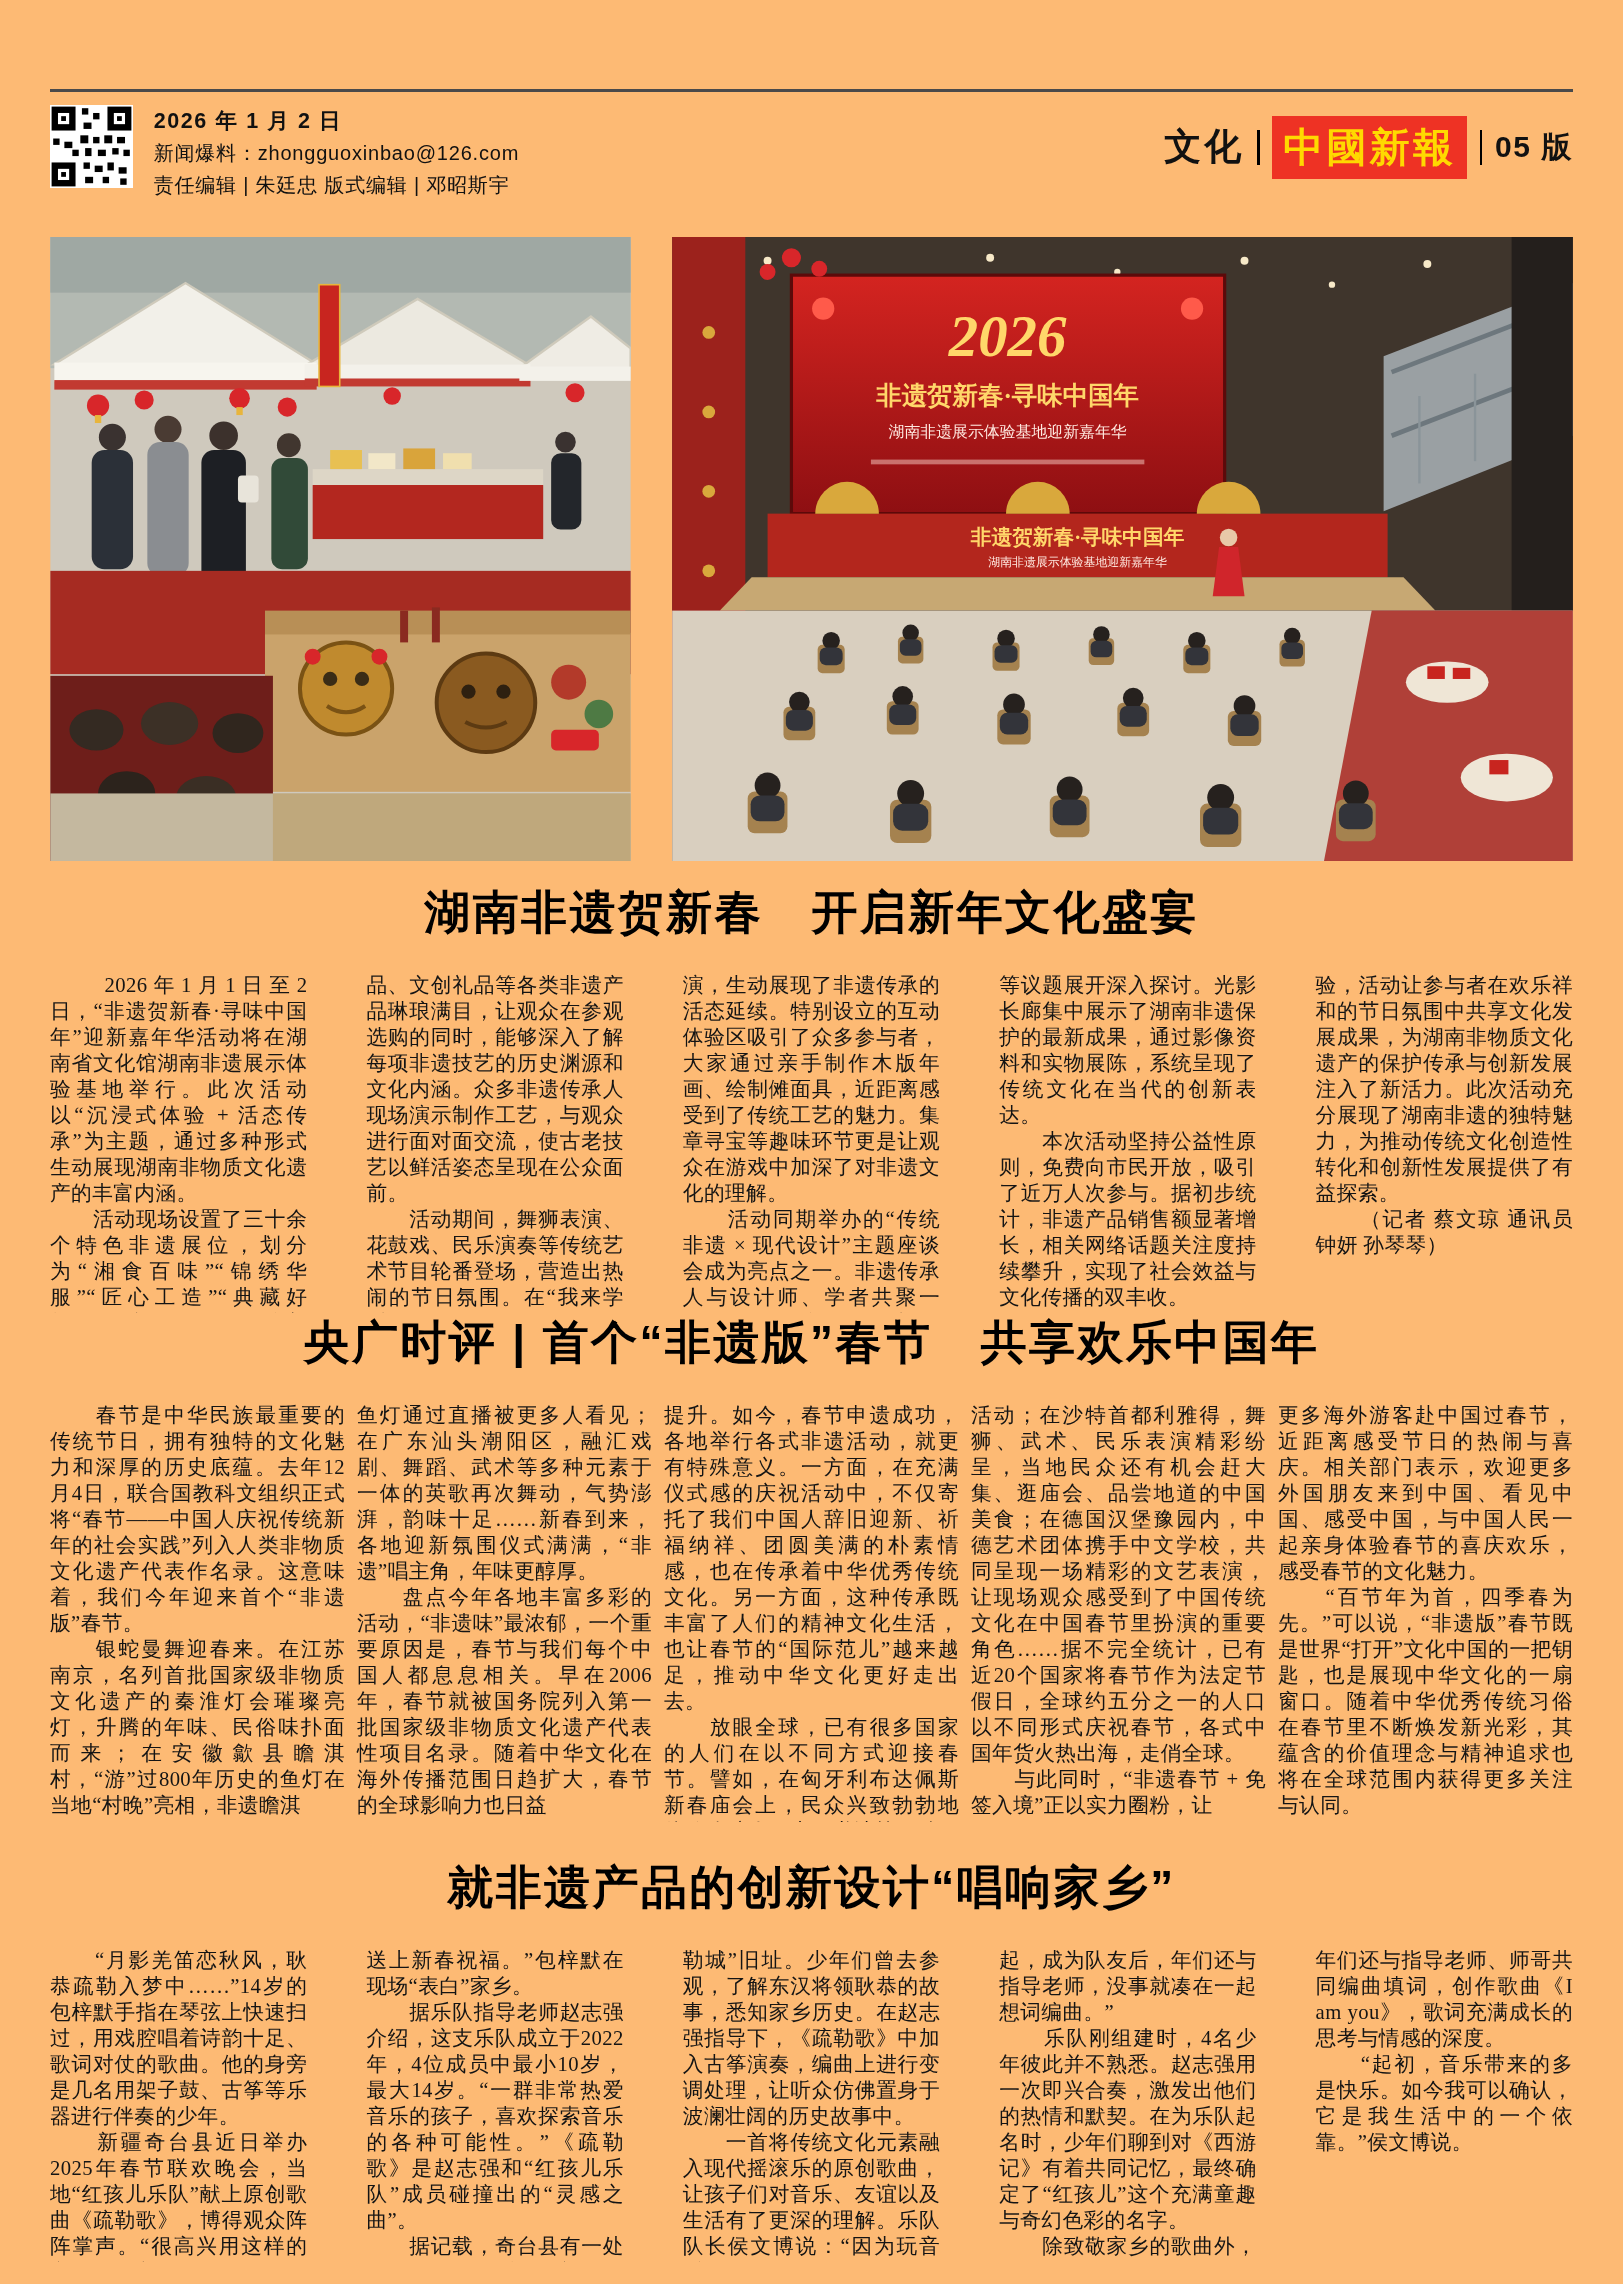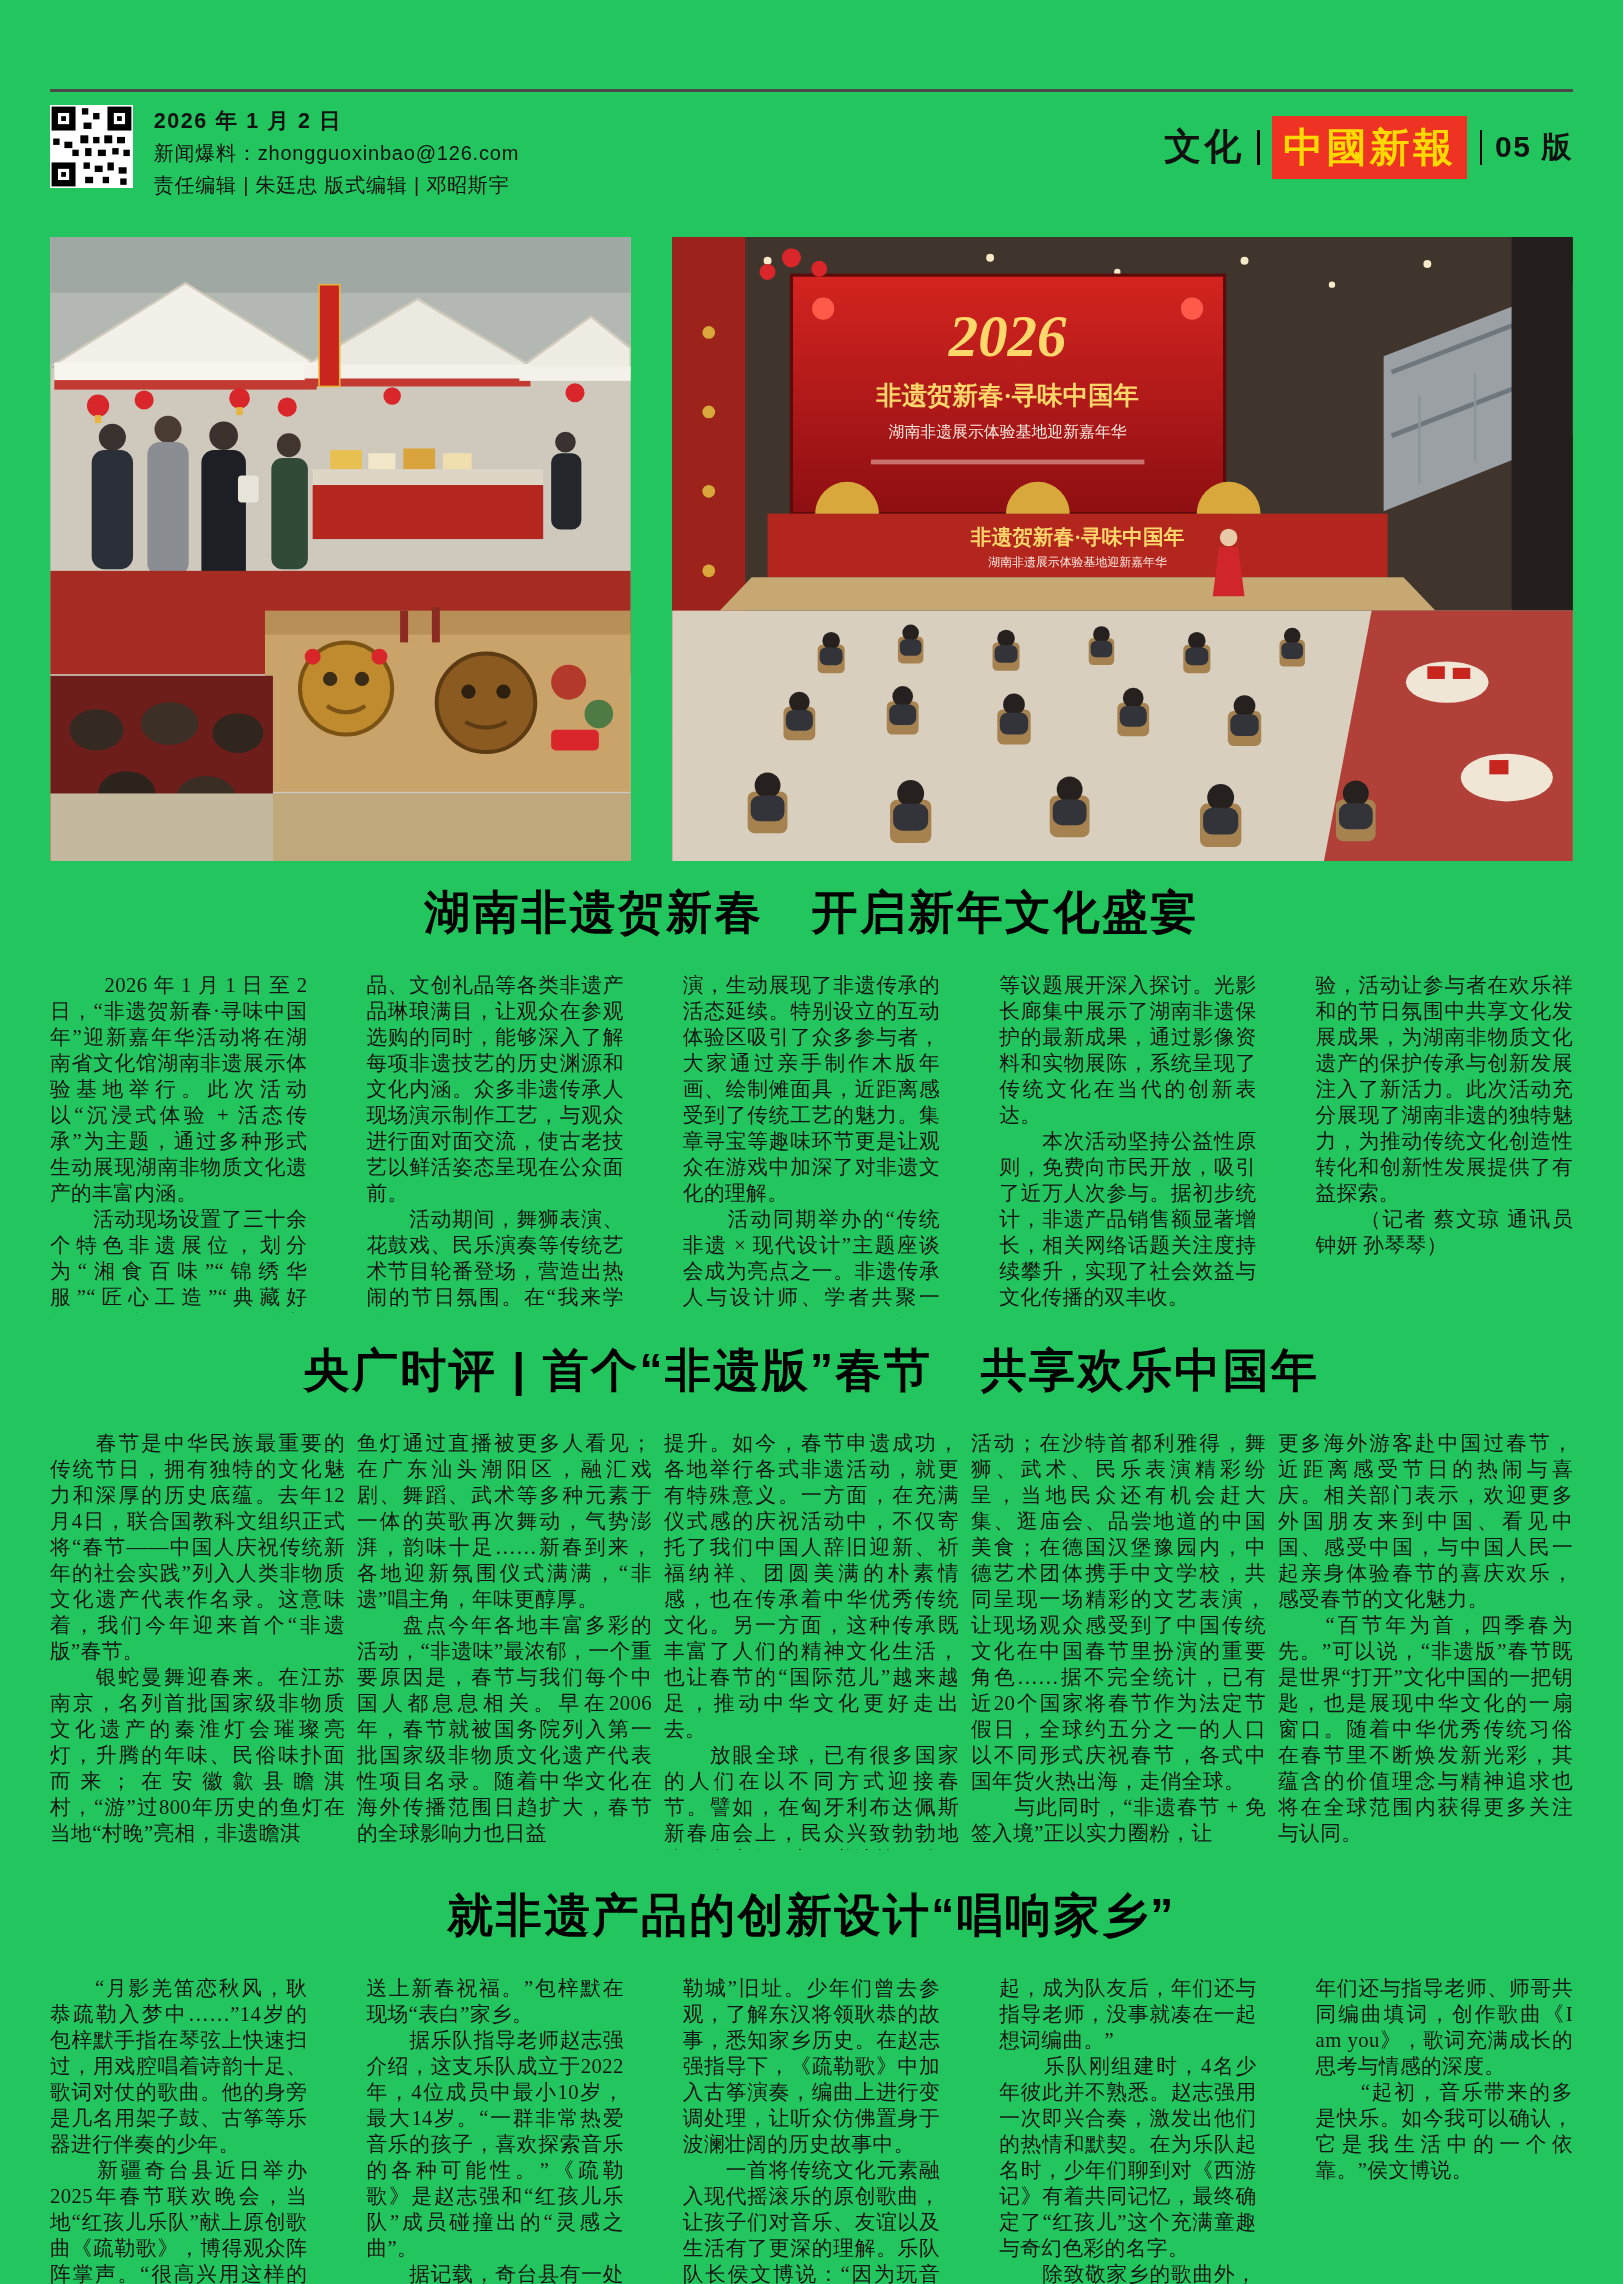--- a/index.html
+++ b/index.html
@@ -1,19 +1,19 @@
 <!DOCTYPE html>
 <html style="font-size:12.7px"><head>
 <meta charset="utf-8">
 <style>
   html,body{margin:0;padding:0;background:#888;}
   .page{
     position:relative;
     width:1623px;height:2284px;
-    background:#22c55e;
+    background:#fdba74;
     font-family:"Liberation Serif",serif;
     color:#111;
     overflow:hidden;
   }
   .toprule{margin:89px 50px 0;border-top:3.2px solid #4a4a4a;}
   .header{margin:12.7px 50px 0;display:flex;justify-content:space-between;align-items:flex-start;}
   .header-left{display:flex;gap:20.7px;}
   .qr{width:83px;height:83px;flex:0 0 auto;}
   .header-meta{display:flex;flex-direction:column;gap:4.8px;padding-top:1.6px;
     font-family:"Liberation Sans",sans-serif;}
@@ -27,21 +27,21 @@
     font-family:"Liberation Serif",serif;}
   .pageno{font-size:30px;font-weight:600;letter-spacing:1.6px;}
 
   .photos{margin:38px 50px 0;display:flex;gap:41px;border-radius:22px;}
   .photos figure{margin:0;padding:0;}
   .photo-left svg,.photo-right svg{display:block;}
 
   .headline{font-family:"Liberation Sans",sans-serif;font-weight:700;color:#000;
     text-align:center;font-size:46px;line-height:49px;letter-spacing:2.4px;margin:0;}
   .a1 .headline{margin-top:27px;}
-  .a2 .headline{margin-top:33px;text-align:center;}
+  .a2 .headline{margin-top:5px;text-align:center;}
   .a3 .headline{margin-top:41px;}
   .cols{margin:35px 50px 0;display:grid;grid-template-columns:repeat(5,1fr);
     column-gap:59px;overflow:hidden;}
   .a1 .cols{height:341px;}
   .a2 .cols{height:420px;gap:12px;}
   .a3 .cols{height:315px;}
   .col p{margin:0;font-size:20.7px;line-height:26px;text-align:justify;
     text-justify:inter-ideograph;letter-spacing:0.4px;color:#141414;}
 </style>
 </head>

